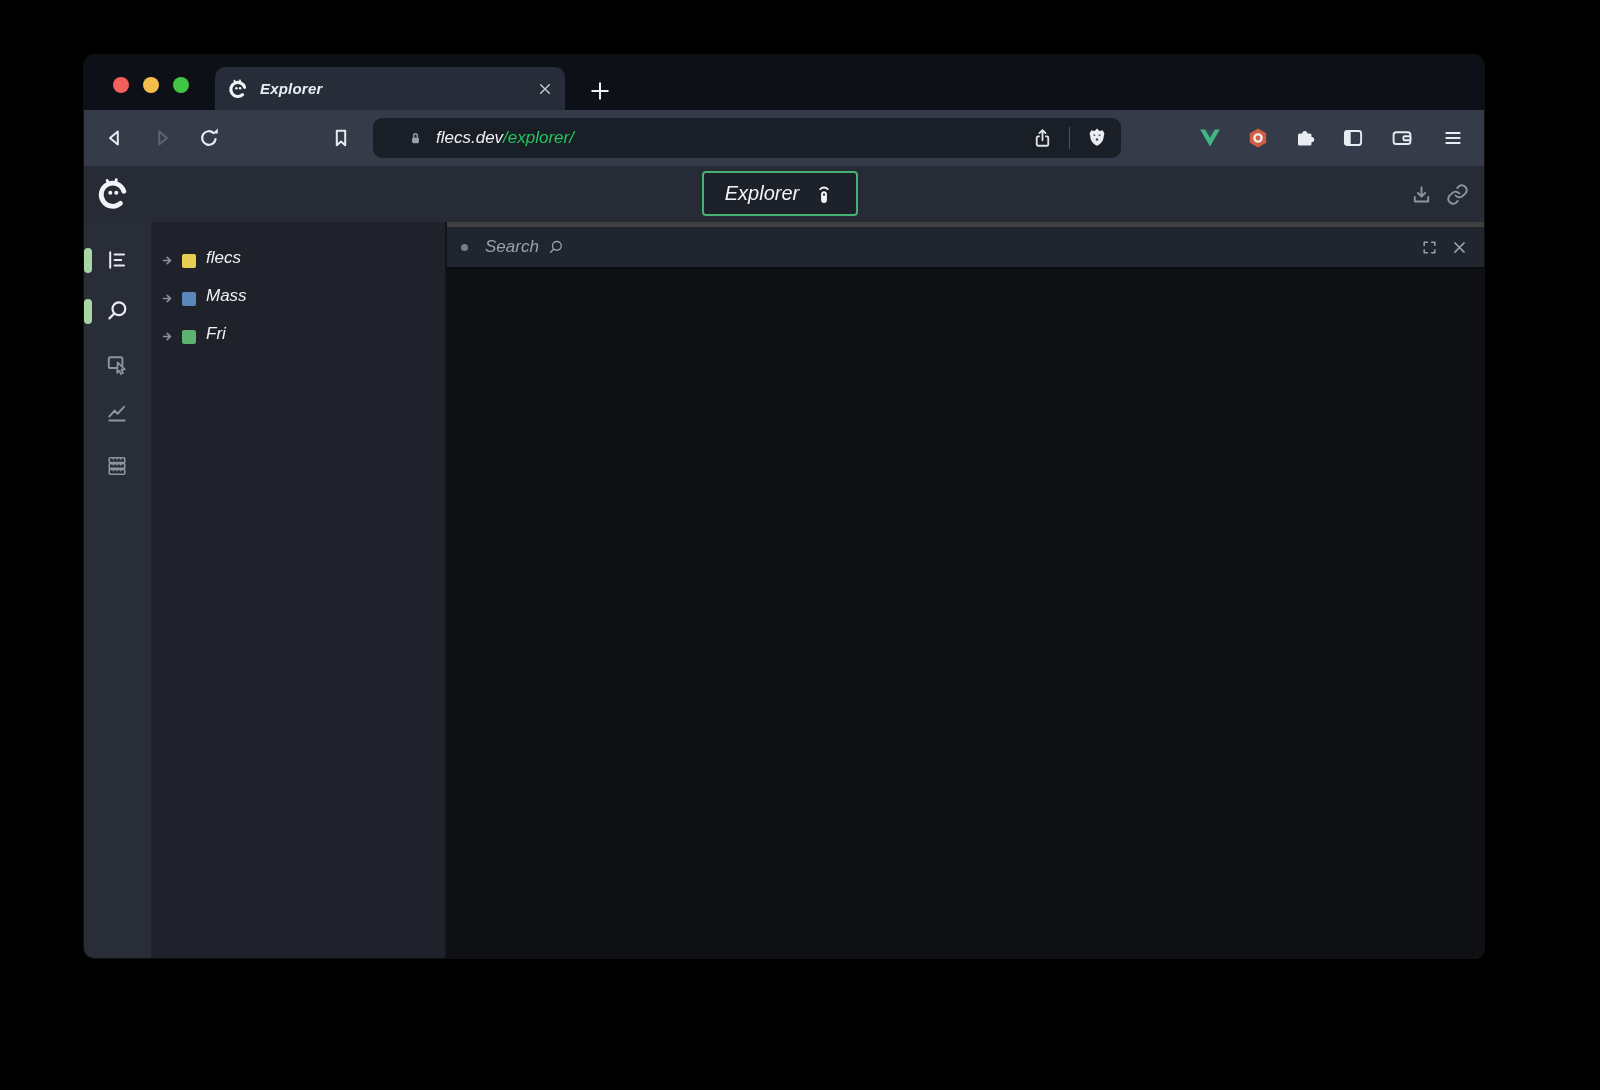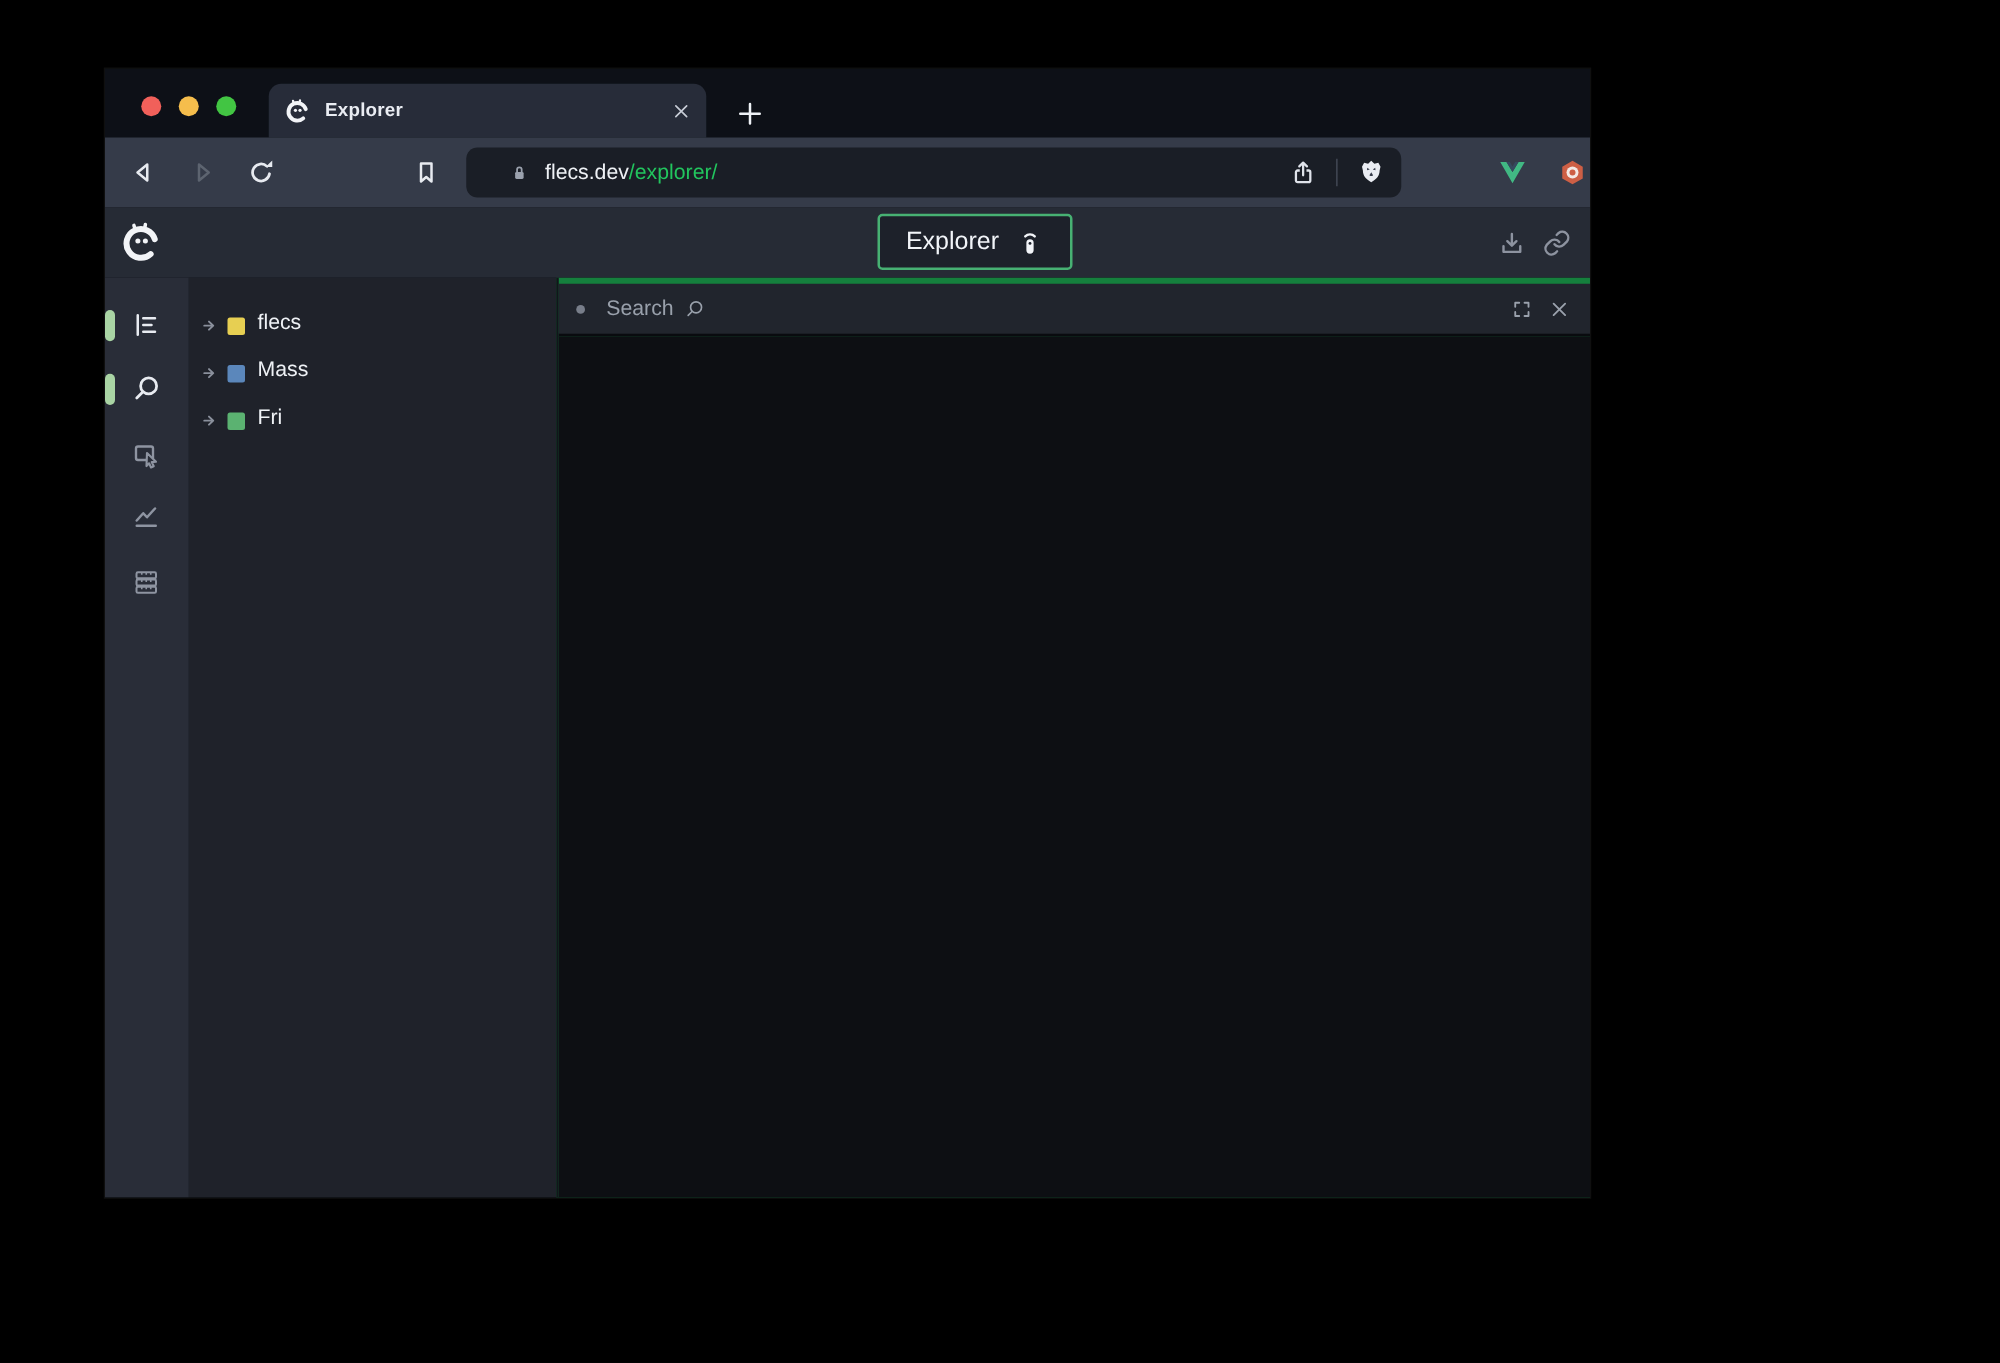--- a/index.html
+++ b/index.html
@@ -1,22 +1,22 @@
 <!DOCTYPE html>
 <html><head>
 <meta charset="utf-8">
 <style>
   * { margin:0; padding:0; box-sizing:border-box; }
   html,body { background:#000; }
   .stage { position:relative; width:1600px; height:1090px; background:#000; overflow:hidden;
            font-family:"Liberation Sans", sans-serif; }
-  .window { position:absolute; left:84px; top:55px; width:1188px; height:903px;
-            border-radius:0; overflow:hidden; background:#0d1016;
+  .window { position:absolute; left:84px; top:55px; width:1400px; height:903px;
+            border-radius:10px; overflow:hidden; background:#0d1016;
             box-shadow:0 0 0 1px rgba(255,255,255,0.06), 0 30px 80px rgba(0,0,0,0.85);
-            display:flex; flex-direction:column; }
+            display:flex; flex-direction:column;font-style:italic; }
 
   
   .tabbar { position:relative; height:55px; background:#0d1017; flex:0 0 auto; }
   .traffic { position:absolute; left:29px; top:22px; display:flex; gap:14px; }
   .traffic span { width:16px; height:16px; border-radius:50%; display:block; }
   .tab { position:absolute; left:131px; top:12px; width:350px; height:43px;
          background:#272c39; border-radius:10px 10px 0 0; display:flex; align-items:center;
          padding:0 12px; }
   .tab-title { color:#e9ecf2; font-size:15px; font-weight:700; margin-left:11px; flex:1;
                letter-spacing:.2px; }
@@ -48,21 +48,21 @@
   .iconbar { position:relative; width:67px; background:#292d38; flex:0 0 auto; }
   .iconbar .tool { position:absolute; left:21px; width:24px; height:24px; }
   .pill { position:absolute; left:0; width:8px; height:25px; border-radius:4px; }
   .active-ic { color:#e8ebf1; } .idle-ic { color:#8e94a1; }
 
   .treepanel { width:294px; background:#1f222a; flex:0 0 auto; padding-top:8px; }
   .treerow { height:38px; display:flex; align-items:flex-end; padding-left:10px; cursor:default; }
   .treerow .square { width:14px; height:14px; border-radius:2px; margin:0 10px 0 6px; flex:0 0 auto; }
   .treerow .lbl { color:#eef1f5; font-size:17px; }
 
-  .mainpanel { flex:1; background:#15803d; display:flex; flex-direction:column;
+  .mainpanel { flex:1; background:#404040; display:flex; flex-direction:column;
                border-left:2px solid #12151b; min-width:0; }
   .searchheader { margin-top:5px; height:42px; background:#21252d; display:flex;
                   align-items:center; padding:0 16px 0 14px; border-bottom:2px solid #090b0f; }
   .sh-dot { width:7px; height:7px; border-radius:50%; background:#787e8a; flex:0 0 auto; }
   .sh-label { color:#99a0ab; font-size:17px; margin-left:17px; }
   .sh-mag { color:#99a0ab; margin-left:8px; display:flex; }
   .sh-right { margin-left:auto; display:flex; gap:13px; color:#9aa1ac; }
   .maincontent { flex:1; background:#0d0f13; }
 
   svg { display:block; }

